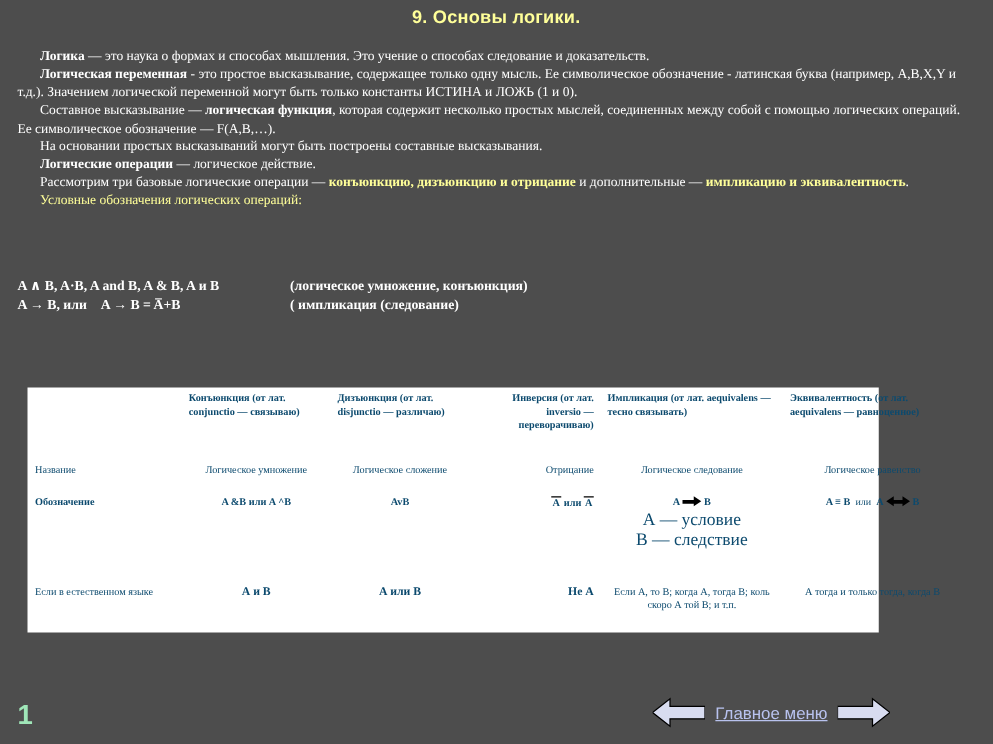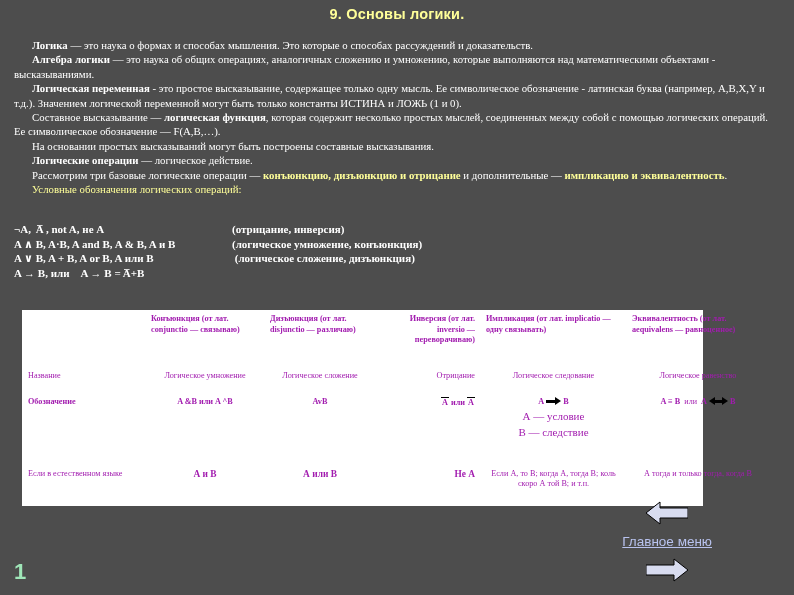--- a/index.html
+++ b/index.html
@@ -78,21 +78,21 @@
     height: 196px;
     background: #ffffff;
     box-sizing: border-box;
   }
   table.logic {
     width: 100%;
     height: 100%;
     border-collapse: collapse;
     table-layout: fixed;
     font-family: "Liberation Serif", "DejaVu Serif", serif;
-    color: #a21caf;
+    color: #0c4a6e;
   }
   table.logic td {
     vertical-align: top;
     padding: 4px 5px 2px 6px;
     font-size: 8.2px;
     line-height: 10.6px;
     border: none;
   }
   td.c0 { width: 112px; }
   td.c1 { width: 108px; }
@@ -101,21 +101,21 @@
   td.c4 { width: 135px; }
   td.c5 { width: 132px; }
   .hdr td { font-weight: bold; font-size: 8.3px; }
   .ctr { text-align: center; }
   .row-name td { padding-top: 14px; }
   .row-sym td { padding-top: 12px; font-weight: bold; font-size: 9.6px; }
   .row-nat td { padding-top: 16px; font-size: 8.4px; }
   .row-nat td.c1, .row-nat td.c2, .row-nat td.c3 { font-weight: bold; font-size: 9.4px; }
   .sub-lines {
     font-weight: normal;
-    font-size: 11px;
+    font-size: 14px;
     line-height: 11.5px;
     display: block;
     margin-top: 4px;
   }
   .overline {
     border-top: 1px solid #000;
     padding: 0 1px;
     display: inline-block;
     line-height: 10px;
   }
@@ -176,21 +176,20 @@
     font-size: 22px;
     font-weight: bold;
   }
   .nav {
     position: absolute;
     right: 10px;
     bottom: 12px;
     display: flex;
     align-items: center;
     gap: 8px;
-    flex-direction: column;
   }
   .nav-link {
     color: #b8c2ee;
     font-family: "Liberation Sans", "DejaVu Sans", sans-serif;
     font-size: 13.5px;
     text-decoration: underline;
     white-space: nowrap;
   }
   .arrow-btn {
     width: 42px;
@@ -201,57 +200,49 @@
   .arrow-btn svg { display: block; }
 </style>
 </head>
 <body>
 
 <div class="slide">
 
   <div class="slide-title">9. Основы логики.</div>
 
   <div class="body-text">
-    <p><b>Логика</b><span> — это наука о формах и способах мышления. Это которые о способах рассуждений и доказательств.</span></p>
-    <p><b>Алгебра логики</b><span> — это наука об общих операциях, аналогичных сложению и умножению, которые выполняются над математическими объектами - высказываниями.</span></p>
+    <p><b>Логика</b><span> — это наука о формах и способах мышления. Это учение о способах следование и доказательств.</span></p>
     <p><b>Логическая переменная</b><span> - это простое высказывание, содержащее только одну мысль. Ее символическое обозначение - латинская буква (например, A,B,X,Y и т.д.). Значением логической переменной могут быть только константы ИСТИНА и ЛОЖЬ (1 и 0).</span></p>
     <p><span>Составное высказывание — </span><b>логическая функция</b><span>, которая содержит несколько простых мыслей, соединенных между собой с помощью логических операций. Ее символическое обозначение — F(A,B,…).</span></p>
     <p>На основании простых высказываний могут быть построены составные высказывания.</p>
     <p><b>Логические операции</b><span> — логическое действие.</span></p>
     <p><span>Рассмотрим три базовые логические операции — </span><span class="hl">конъюнкцию, дизъюнкцию и отрицание</span><span> и дополнительные — </span><span class="hl">импликацию и эквивалентность</span><span>.</span></p>
     <p class="hl-plain">Условные обозначения логических операций:</p>
   </div>
 
   <div class="ops">
     <div class="ops-row">
-      <span class="ops-left">¬A,  A̅ , not A, не A</span>
-      <span class="ops-right">(отрицание, инверсия)</span>
-    </div>
-    <div class="ops-row">
       <span class="ops-left">A ∧ B, A·B, A and B, A &amp; B, A и B</span>
       <span class="ops-right">(логическое умножение, конъюнкция)</span>
     </div>
     <div class="ops-row">
-      <span class="ops-left">A ∨ B, A + B, A or B, A или B</span>
-      <span class="ops-right"> (логическое сложение, дизъюнкция)</span>
-    </div>
-    <div class="ops-row">
       <span class="ops-left">A → B, или    A → B = A̅+B</span>
+      <span class="ops-right">( импликация (следование)</span>
     </div>
   </div>
 
   <div class="table-wrap">
     <table class="logic">
       <tbody>
           <tr class="hdr">
         <td class="c0"></td>
         <td class="c1">Конъюнкция (от лат. conjunctio — связываю)</td>
         <td class="c2">Дизъюнкция (от лат. disjunctio — различаю)</td>
         <td class="c3">Инверсия (от лат. inversio — переворачиваю)</td>
-        <td class="c4">Импликация (от лат. implicatio — одну связывать)</td>
+        <td class="c4">Импликация (от лат. aequivalens — тесно связывать)</td>
         <td class="c5">Эквивалентность (от лат. aequivalens — равноценное)</td>
       </tr>
 
       <tr class="row-name">
         <td class="c0">Название</td>
         <td class="c1 ctr">Логическое умножение</td>
         <td class="c2 ctr">Логическое сложение</td>
         <td class="c3 ctr">Отрицание</td>
         <td class="c4 ctr">Логическое следование</td>
         <td class="c5 ctr">Логическое равенство</td>

